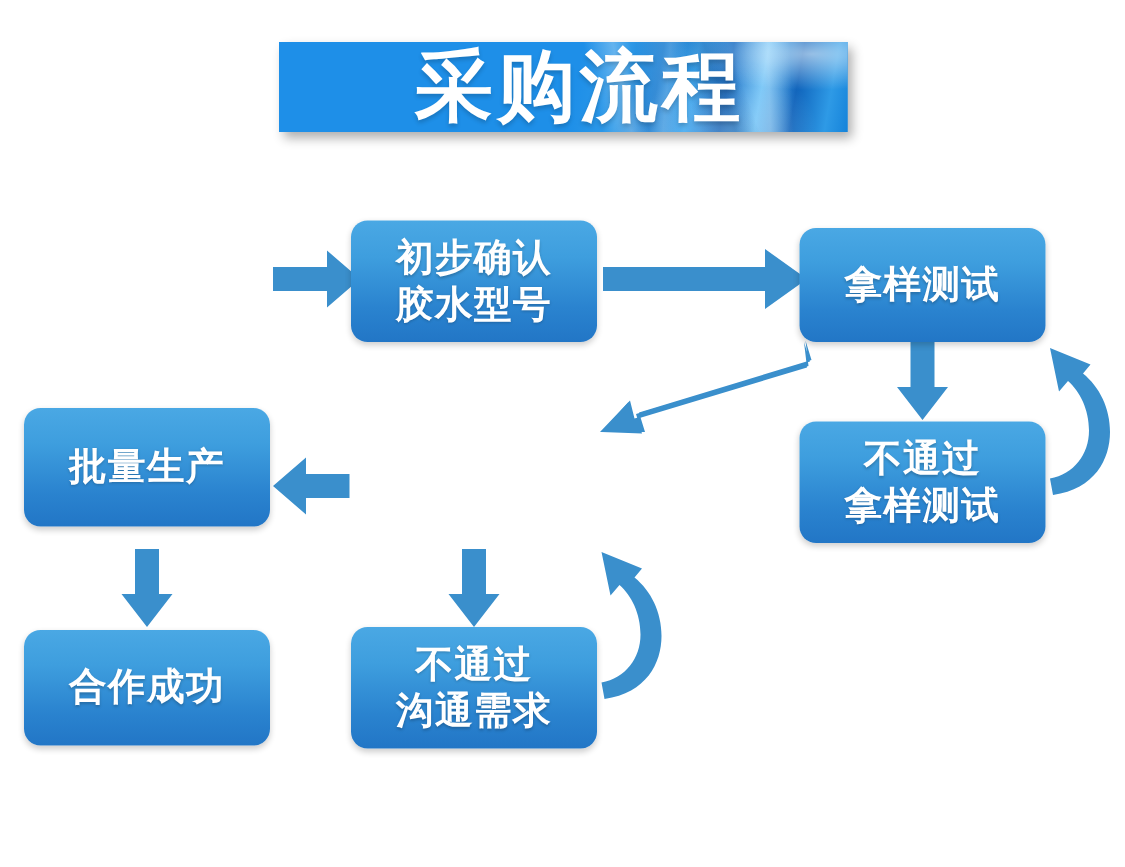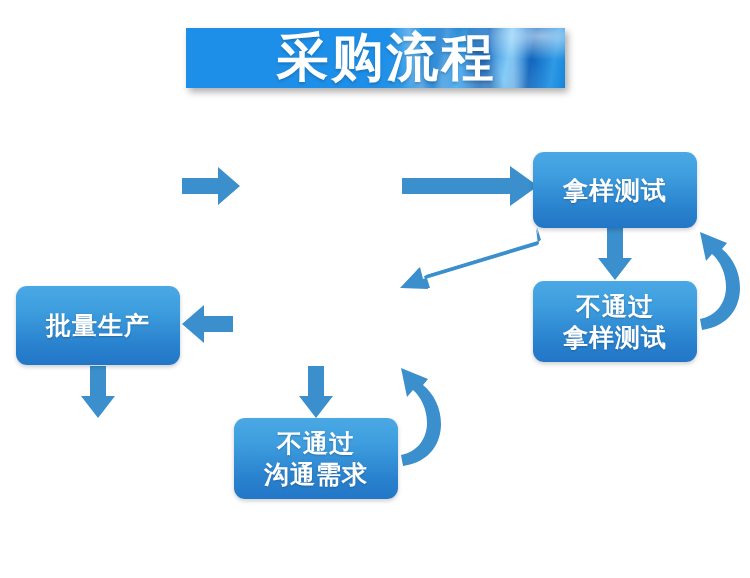--- a/index.html
+++ b/index.html
@@ -170,34 +170,41 @@
         C 427,439 417,452 401,455
         Z"></path>
     </g>
 
     <g>
       <polygon fill="#3a8fcc" points="90,366 106,366 106,396 115,396 98,418 81,396 90,396"></polygon>
     </g>
   </svg>
 
 
+  <div class="flow-box" style="left:234px; top:147px; width:164px; height:81px;">
+    <span class="bline">初步确认</span>
+    <span class="bline">胶水型号</span>
+  </div>
 
   <div class="flow-box" style="left:533px; top:152px; width:164px; height:76px;">
     <span class="bline">拿样测试</span>
   </div>
 
   <div class="flow-box" style="left:533px; top:281px; width:164px; height:81px;">
     <span class="bline">不通过</span>
     <span class="bline">拿样测试</span>
   </div>
 
 
-  <div class="flow-box" style="left:16px; top:286px; width:164px; height:79px;">
+  <div class="flow-box" style="left:16px; top:272px; width:164px; height:79px;">
     <span class="bline">批量生产</span>
   </div>
 
   <div class="flow-box" style="left:234px; top:418px; width:164px; height:81px;">
     <span class="bline">不通过</span>
     <span class="bline">沟通需求</span>
   </div>
 
+  <div class="flow-box" style="left:16px; top:420px; width:164px; height:77px;">
+    <span class="bline">合作成功</span>
+  </div>
 
 </div>
 
 </body></html>

